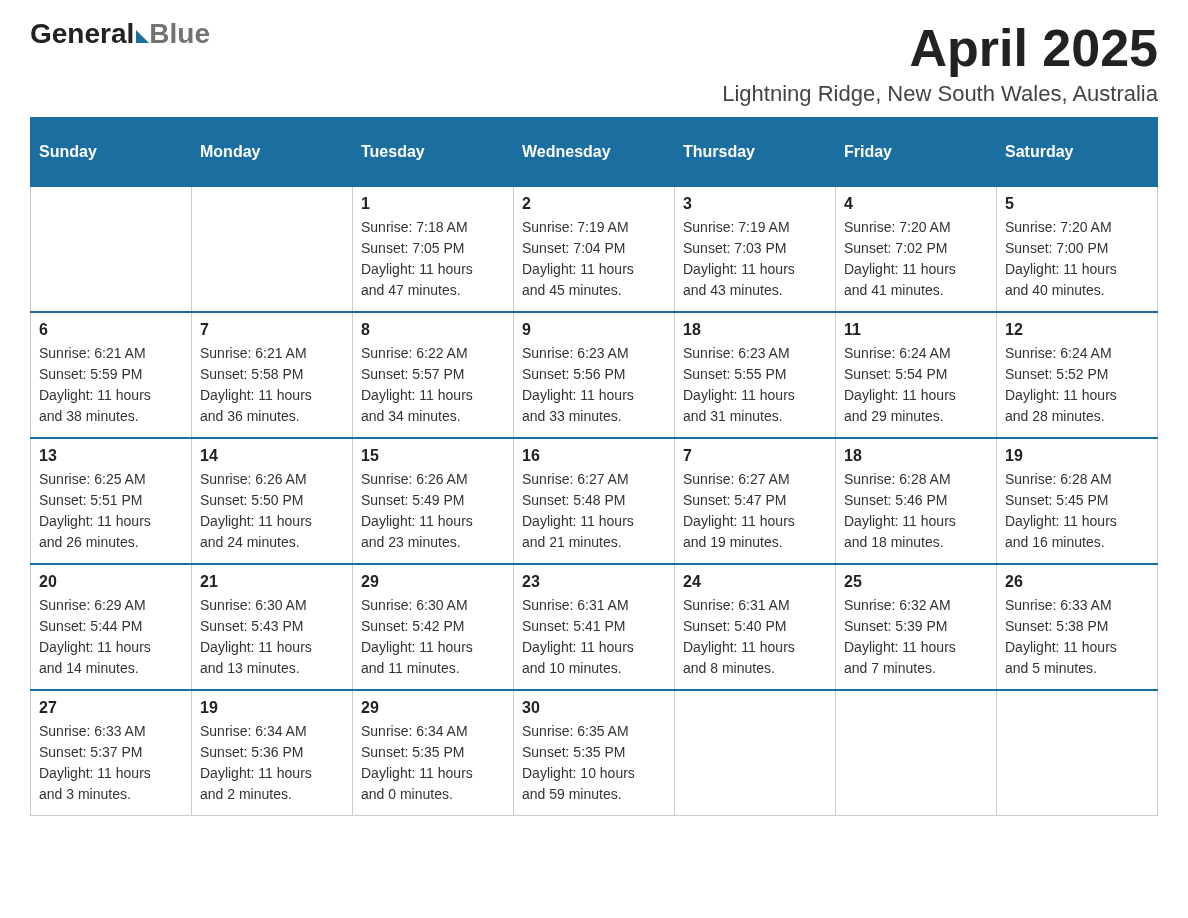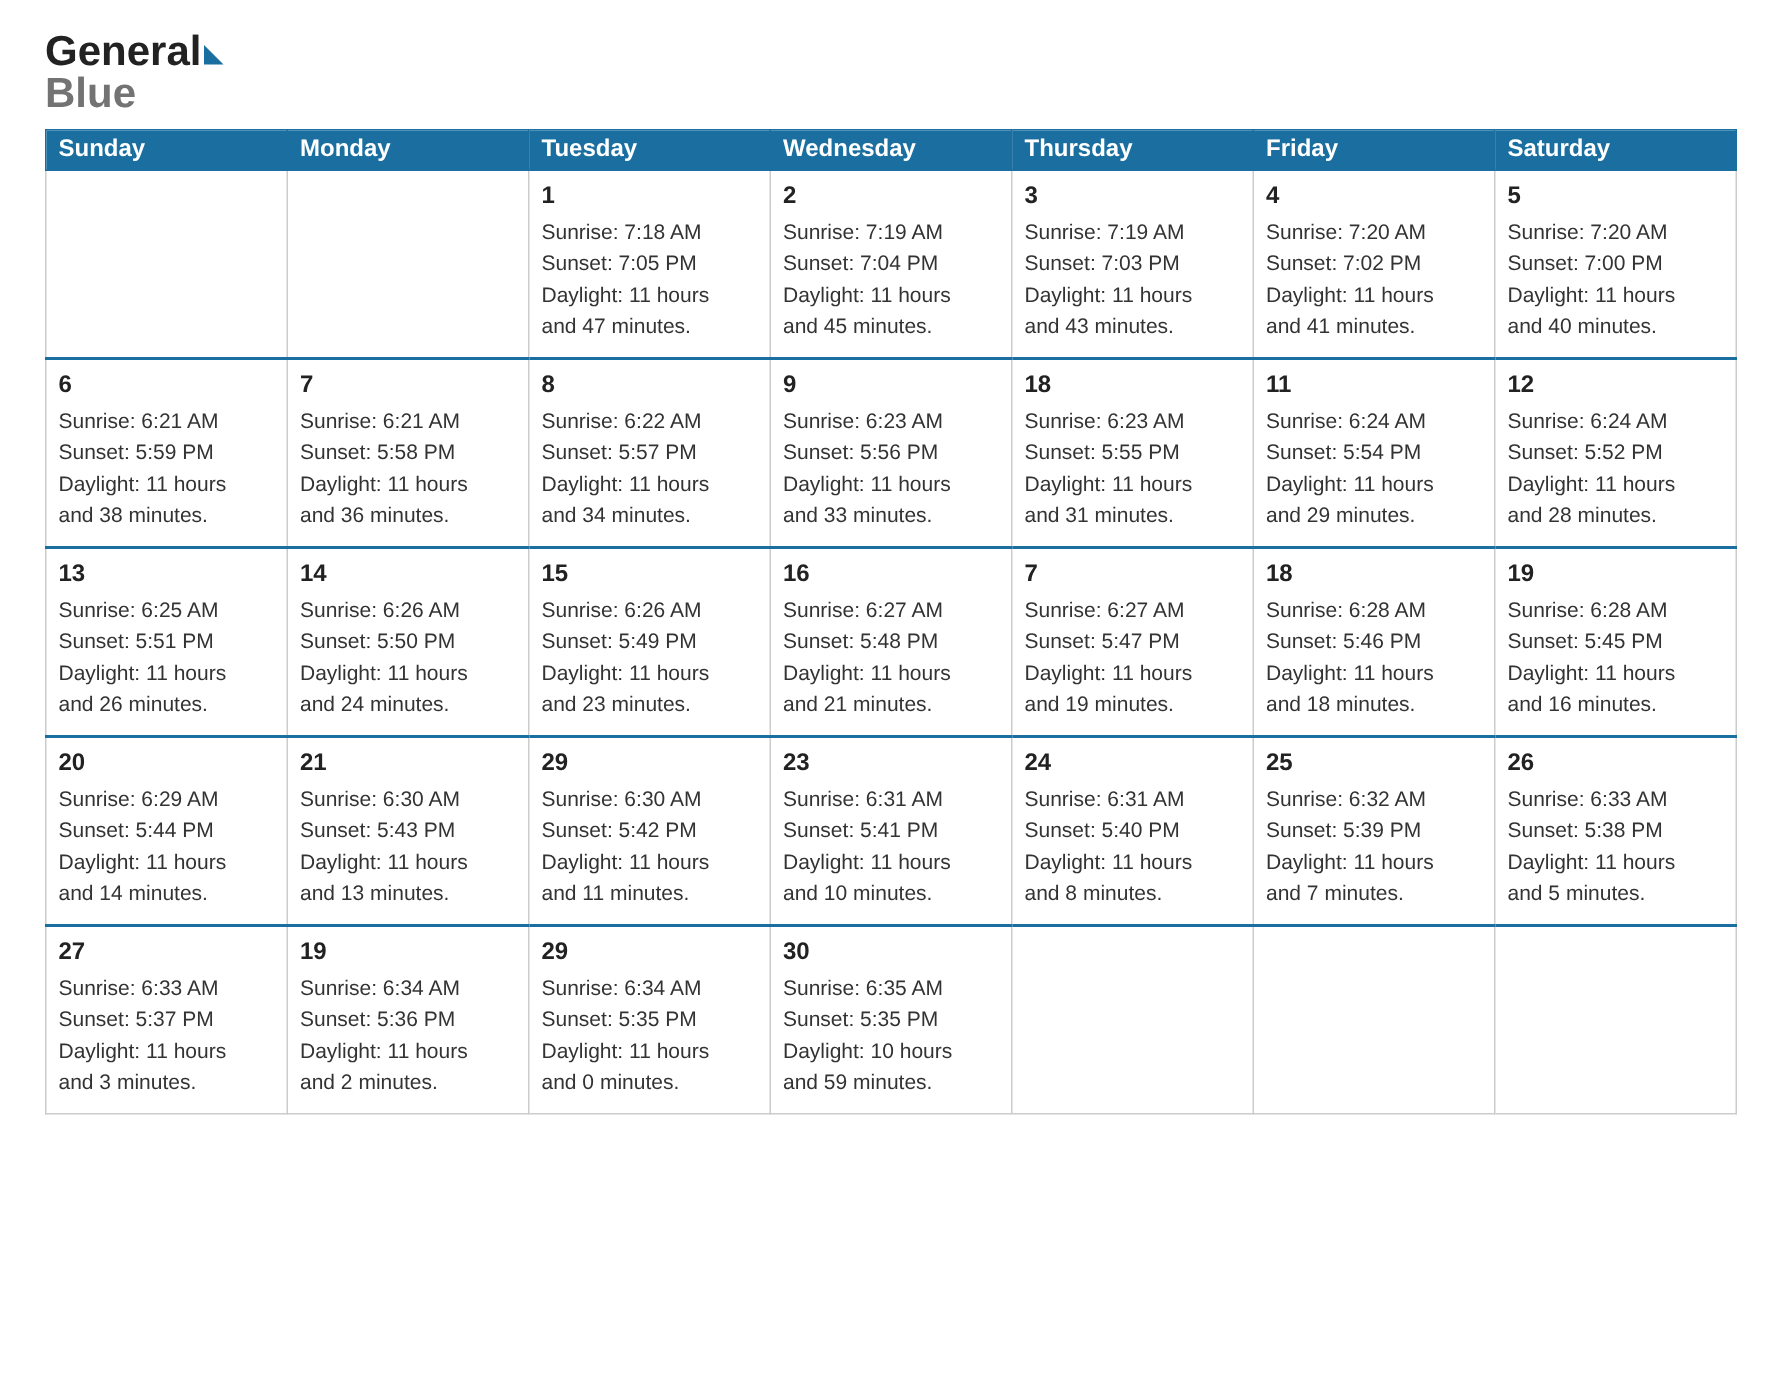--- a/index.html
+++ b/index.html
@@ -34,21 +34,21 @@
       width: 0;
       height: 0;
       border-left: 13px solid #1a6fa0;
       border-top: 13px solid transparent;
       border-bottom: 0px solid transparent;
       margin-left: 2px;
       margin-top: 4px;
     }
     .logo-combined {
       display: flex;
-      flex-direction: column;
+      flex-direction: row;
       align-items: flex-start;
     }
     .logo-line1 {
       display: flex;
       align-items: center;
     }
     .title-block {
       text-align: right;
     }
     .month-title {
@@ -65,21 +65,21 @@
     .calendar-table {
       width: 100%;
       border-collapse: collapse;
       margin-top: 10px;
     }
     .calendar-table th {
       background-color: #1a6fa0;
       color: #fff;
       font-size: 16px;
       font-weight: bold;
-      padding: 4px 8px;
+      padding: 25px 8px;
       text-align: left;
       border: 1px solid #1a6fa0;
     }
     .calendar-table td {
       border: 1px solid #ccc;
       vertical-align: top;
       padding: 8px 8px 10px 8px;
       width: calc(100% / 7);
       min-height: 100px;
     }
@@ -104,20 +104,24 @@
 </head>
 <body>
 
 <div class="header-row">
   <div class="logo-combined">
     <div class="logo-line1">
       <span class="logo-text-general">General</span>
       <span class="logo-arrow"></span>
     </div>
     <span class="logo-text-blue">Blue</span>
+  </div>
+  <div class="title-block">
+    <div class="month-title">April 2025</div>
+    <div class="location-title">Lightning Ridge, New South Wales, Australia</div>
   </div>
 </div>
 
 <table class="calendar-table">
   <thead>
     <tr>
     <th>Sunday</th>
         <th>Monday</th>
         <th>Tuesday</th>
         <th>Wednesday</th>

